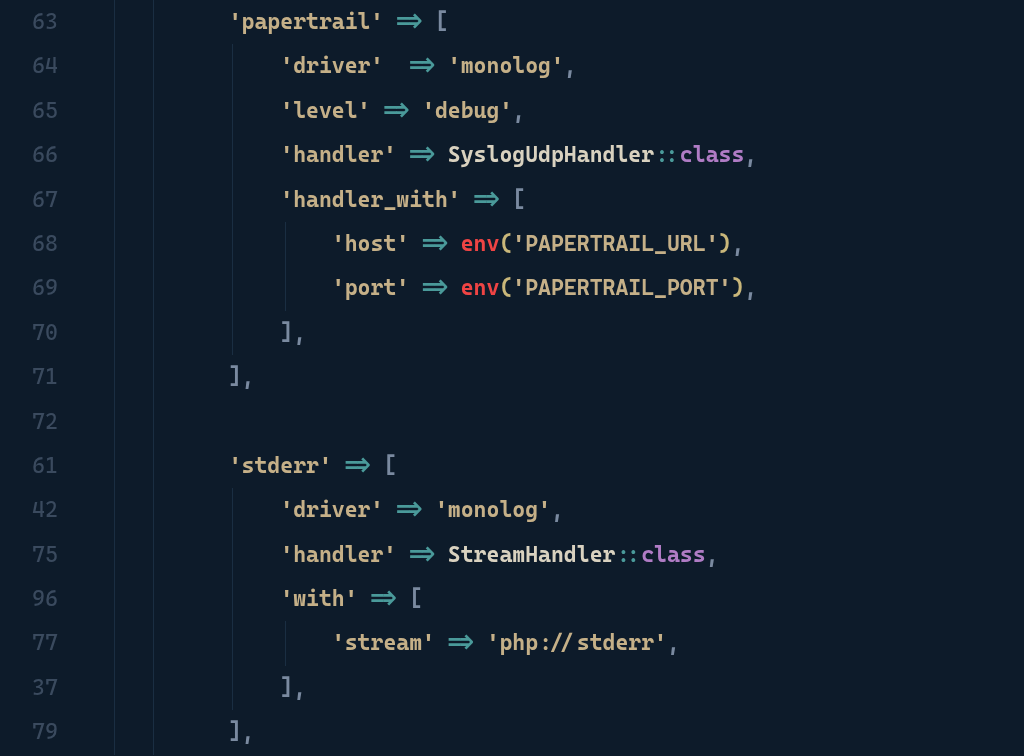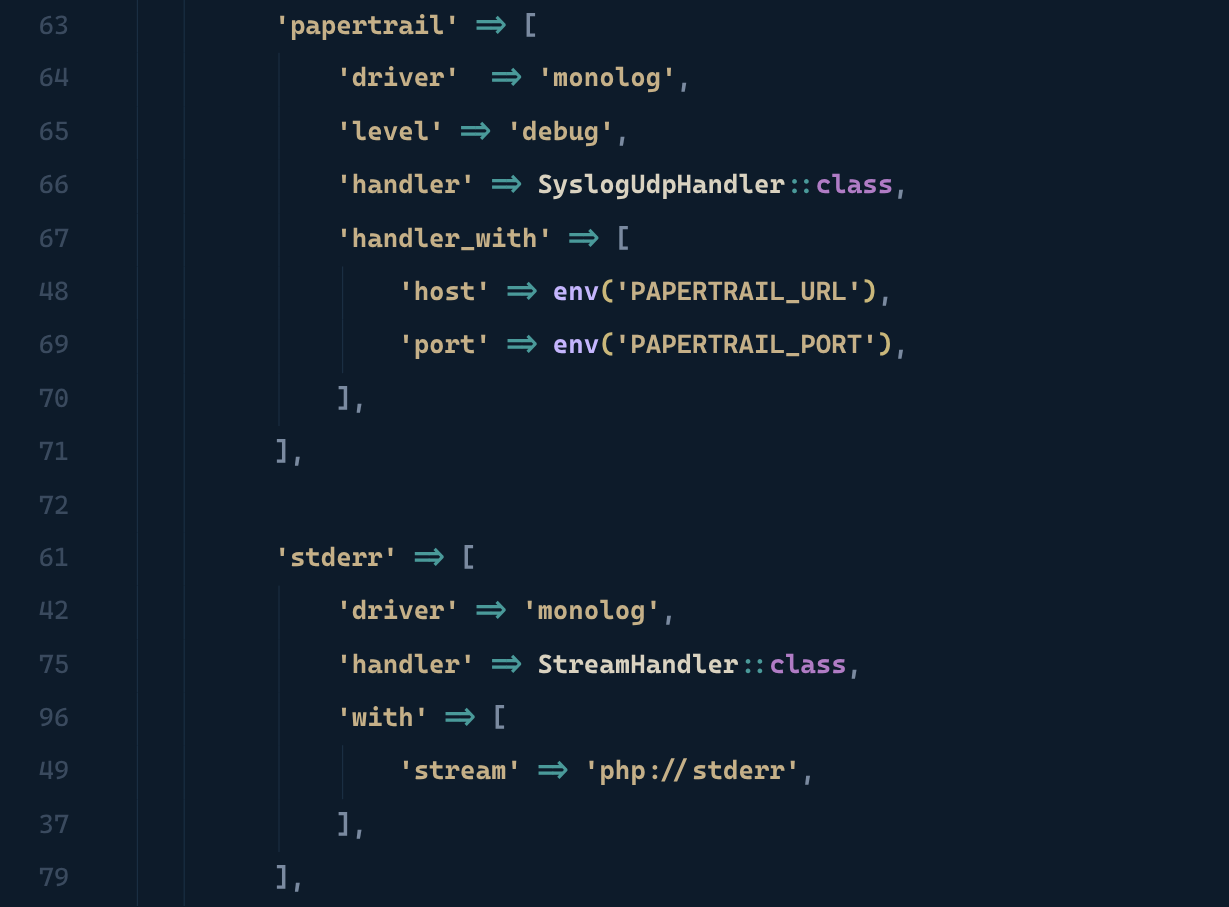--- a/index.html
+++ b/index.html
@@ -39,38 +39,38 @@
     width: 1px;
     background: #1a2e42;
   }
   
   .str   { color: #c5b088; }   
   .arrow { color: #4a9a9a; }   
   .punct { color: #7a8aa0; }   
   .class { color: #d9d2c0; }   
   .scope { color: #4a9a9a; }   
   .kw    { color: #b07cc5; }   
-  .func  { color: #c4b5fd; }   
+  .func  { color: #ef4444; }   
   .paren { color: #c9b77a; }   
 </style>
 </head>
 <body>
 
 <div class="gutter" id="gutter">
     <div>63</div>
     <div>64</div>
     <div>65</div>
     <div>66</div>
     <div>67</div>
-    <div>48</div>
+    <div>68</div>
     <div>69</div>
     <div>70</div>
     <div>71</div>
     <div>72</div>
     <div>61</div>
     <div>42</div>
     <div>75</div>
     <div>96</div>
-    <div>49</div>
+    <div>77</div>
     <div>37</div>
     <div>79</div>
   </div>
 <div class="code" id="code"><div class="code-line"><span class="indent-guide" style="left: 39.6px;"></span><span class="indent-guide" style="left: 79.2px;"></span><span class="punct">            </span><span class="str">'papertrail'</span><span class="punct"> </span><span class="arrow">=&gt;</span><span class="punct"> </span><span class="punct">[</span></div><div class="code-line"><span class="indent-guide" style="left: 39.6px;"></span><span class="indent-guide" style="left: 79.2px;"></span><span class="indent-guide" style="left: 158.4px;"></span><span class="punct">                </span><span class="str">'driver'</span><span class="punct">  </span><span class="arrow">=&gt;</span><span class="punct"> </span><span class="str">'monolog'</span><span class="punct">,</span></div><div class="code-line"><span class="indent-guide" style="left: 39.6px;"></span><span class="indent-guide" style="left: 79.2px;"></span><span class="indent-guide" style="left: 158.4px;"></span><span class="punct">                </span><span class="str">'level'</span><span class="punct"> </span><span class="arrow">=&gt;</span><span class="punct"> </span><span class="str">'debug'</span><span class="punct">,</span></div><div class="code-line"><span class="indent-guide" style="left: 39.6px;"></span><span class="indent-guide" style="left: 79.2px;"></span><span class="indent-guide" style="left: 158.4px;"></span><span class="punct">                </span><span class="str">'handler'</span><span class="punct"> </span><span class="arrow">=&gt;</span><span class="punct"> </span><span class="class">SyslogUdpHandler</span><span class="scope">::</span><span class="kw">class</span><span class="punct">,</span></div><div class="code-line"><span class="indent-guide" style="left: 39.6px;"></span><span class="indent-guide" style="left: 79.2px;"></span><span class="indent-guide" style="left: 158.4px;"></span><span class="punct">                </span><span class="str">'handler_with'</span><span class="punct"> </span><span class="arrow">=&gt;</span><span class="punct"> </span><span class="punct">[</span></div><div class="code-line"><span class="indent-guide" style="left: 39.6px;"></span><span class="indent-guide" style="left: 79.2px;"></span><span class="indent-guide" style="left: 158.4px;"></span><span class="indent-guide" style="left: 211.2px;"></span><span class="punct">                    </span><span class="str">'host'</span><span class="punct"> </span><span class="arrow">=&gt;</span><span class="punct"> </span><span class="func">env</span><span class="paren">(</span><span class="str">'PAPERTRAIL_URL'</span><span class="paren">)</span><span class="punct">,</span></div><div class="code-line"><span class="indent-guide" style="left: 39.6px;"></span><span class="indent-guide" style="left: 79.2px;"></span><span class="indent-guide" style="left: 158.4px;"></span><span class="indent-guide" style="left: 211.2px;"></span><span class="punct">                    </span><span class="str">'port'</span><span class="punct"> </span><span class="arrow">=&gt;</span><span class="punct"> </span><span class="func">env</span><span class="paren">(</span><span class="str">'PAPERTRAIL_PORT'</span><span class="paren">)</span><span class="punct">,</span></div><div class="code-line"><span class="indent-guide" style="left: 39.6px;"></span><span class="indent-guide" style="left: 79.2px;"></span><span class="indent-guide" style="left: 158.4px;"></span><span class="punct">                </span><span class="punct">],</span></div><div class="code-line"><span class="indent-guide" style="left: 39.6px;"></span><span class="indent-guide" style="left: 79.2px;"></span><span class="punct">            </span><span class="punct">],</span></div><div class="code-line"><span class="indent-guide" style="left: 39.6px;"></span><span class="indent-guide" style="left: 79.2px;"></span></div><div class="code-line"><span class="indent-guide" style="left: 39.6px;"></span><span class="indent-guide" style="left: 79.2px;"></span><span class="punct">            </span><span class="str">'stderr'</span><span class="punct"> </span><span class="arrow">=&gt;</span><span class="punct"> </span><span class="punct">[</span></div><div class="code-line"><span class="indent-guide" style="left: 39.6px;"></span><span class="indent-guide" style="left: 79.2px;"></span><span class="indent-guide" style="left: 158.4px;"></span><span class="punct">                </span><span class="str">'driver'</span><span class="punct"> </span><span class="arrow">=&gt;</span><span class="punct"> </span><span class="str">'monolog'</span><span class="punct">,</span></div><div class="code-line"><span class="indent-guide" style="left: 39.6px;"></span><span class="indent-guide" style="left: 79.2px;"></span><span class="indent-guide" style="left: 158.4px;"></span><span class="punct">                </span><span class="str">'handler'</span><span class="punct"> </span><span class="arrow">=&gt;</span><span class="punct"> </span><span class="class">StreamHandler</span><span class="scope">::</span><span class="kw">class</span><span class="punct">,</span></div><div class="code-line"><span class="indent-guide" style="left: 39.6px;"></span><span class="indent-guide" style="left: 79.2px;"></span><span class="indent-guide" style="left: 158.4px;"></span><span class="punct">                </span><span class="str">'with'</span><span class="punct"> </span><span class="arrow">=&gt;</span><span class="punct"> </span><span class="punct">[</span></div><div class="code-line"><span class="indent-guide" style="left: 39.6px;"></span><span class="indent-guide" style="left: 79.2px;"></span><span class="indent-guide" style="left: 158.4px;"></span><span class="indent-guide" style="left: 211.2px;"></span><span class="punct">                    </span><span class="str">'stream'</span><span class="punct"> </span><span class="arrow">=&gt;</span><span class="punct"> </span><span class="str">'php://stderr'</span><span class="punct">,</span></div><div class="code-line"><span class="indent-guide" style="left: 39.6px;"></span><span class="indent-guide" style="left: 79.2px;"></span><span class="indent-guide" style="left: 158.4px;"></span><span class="punct">                </span><span class="punct">],</span></div><div class="code-line"><span class="indent-guide" style="left: 39.6px;"></span><span class="indent-guide" style="left: 79.2px;"></span><span class="punct">            </span><span class="punct">],</span></div></div>
 
 </body></html>

